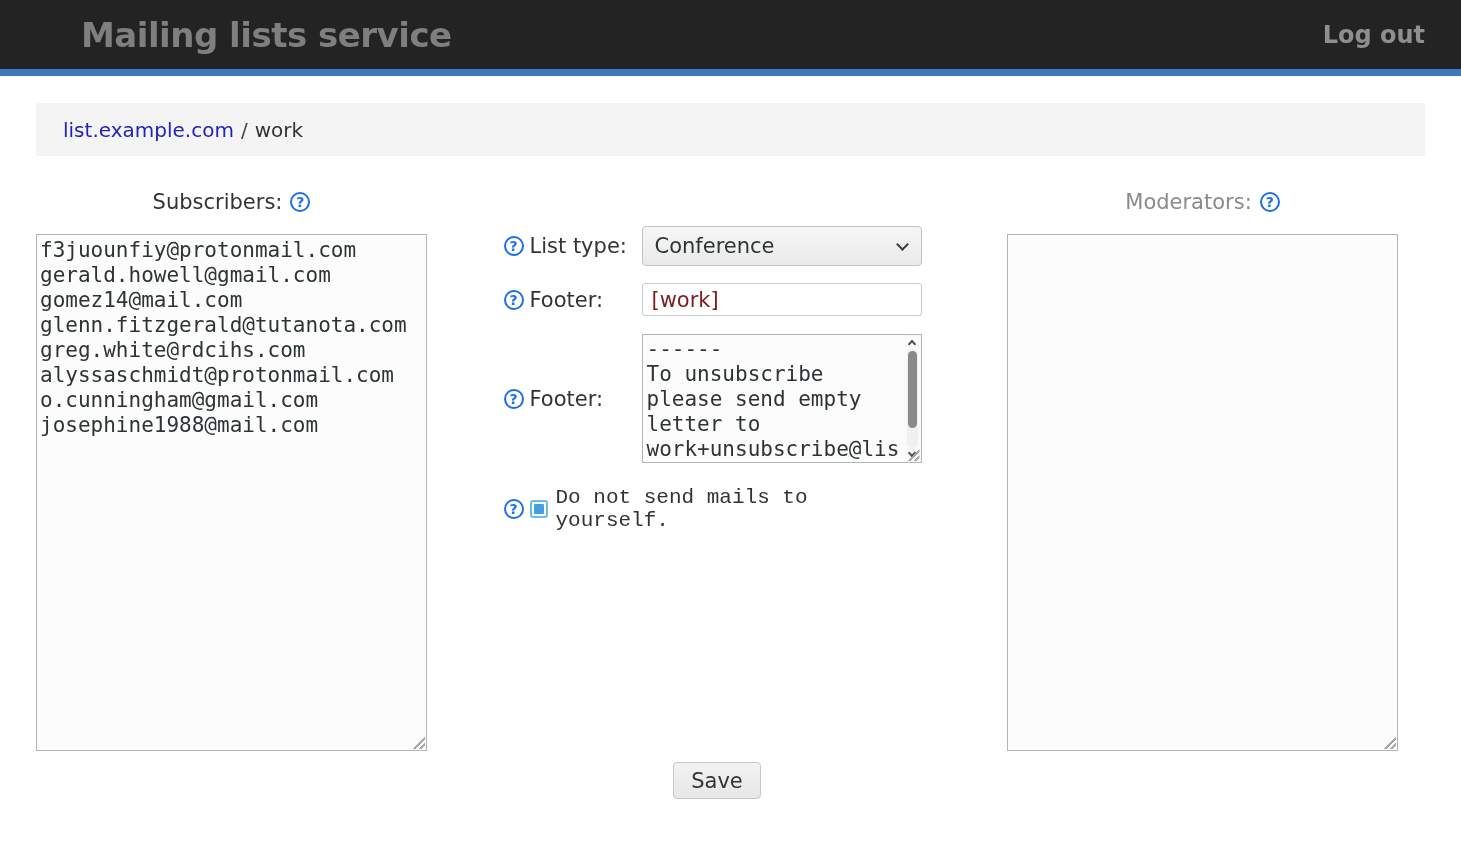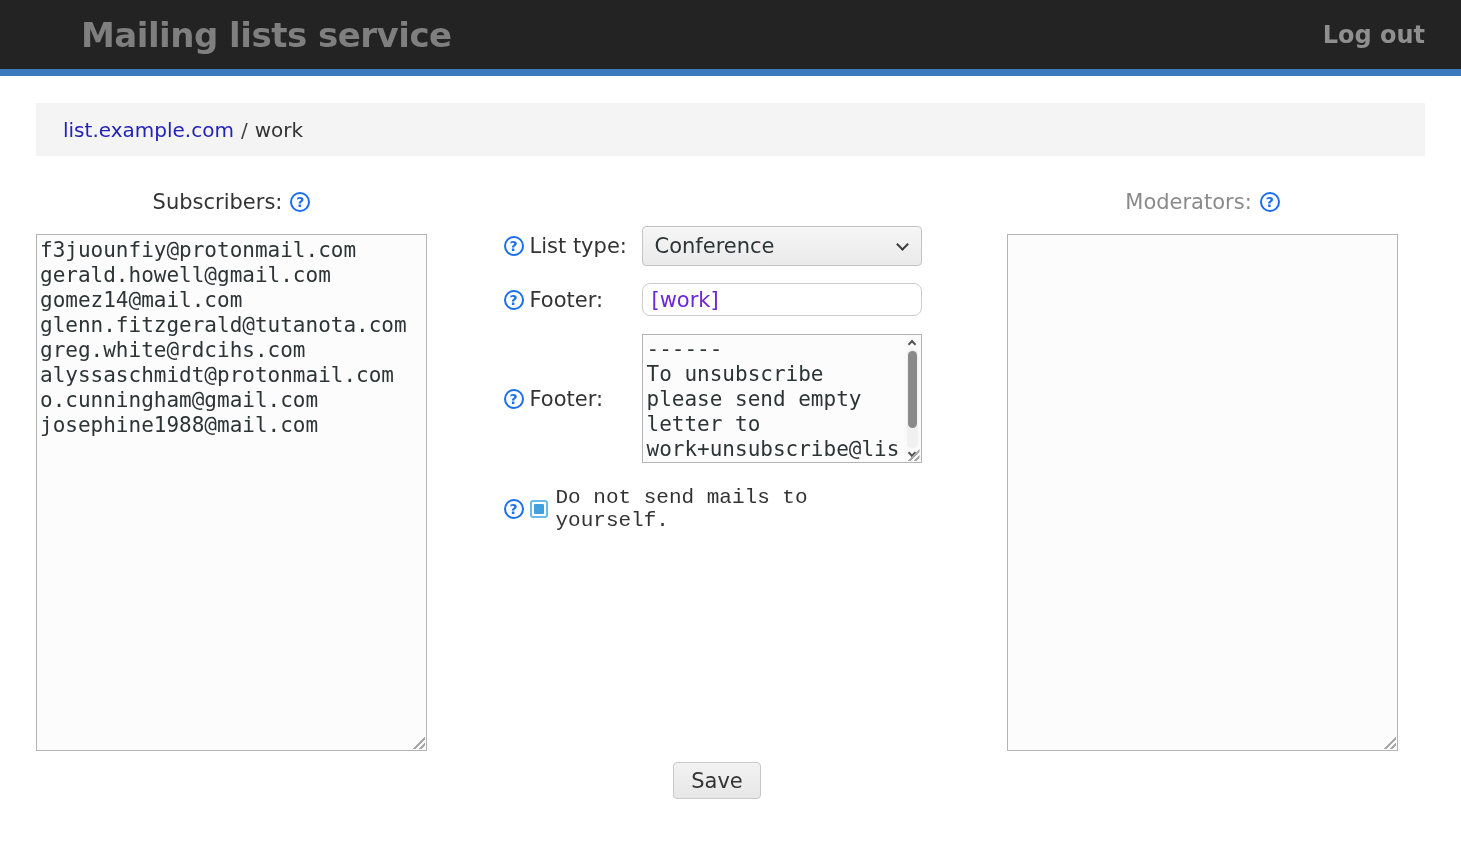--- a/index.html
+++ b/index.html
@@ -88,23 +88,23 @@
   }
   .select-chevron {
     position: absolute; right: 15px; top: 14px;
     width: 9px; height: 9px;
     border-right: 2px solid #3a3a3a; border-bottom: 2px solid #3a3a3a;
     transform: rotate(45deg); pointer-events: none;
   }
 
   input.prefix-input {
     width: 280px; height: 33px;
-    border: 1px solid #cccccc; border-radius: 8px; background: #fff;
-    font-family: "DejaVu Sans", "Liberation Sans", sans-serif;
-    font-size: 21px; color: #6d28d9; padding: 0 0 0 9px; outline: none;
+    border: 1px solid #cccccc; border-radius: 3px; background: #fff;
+    font-family: "DejaVu Sans", "Liberation Sans", sans-serif;
+    font-size: 21px; color: #7f1d1d; padding: 0 0 0 9px; outline: none;
   }
 
   .row-prefix { margin-bottom: 18px; }
   .row-footer { margin-bottom: 23px; }
 
   .footer-wrap { position: relative; width: 280px; height: 129px; }
   textarea.footer-ta {
     display: block; width: 280px; height: 129px;
     background: #fcfcfc; border: 1px solid #b4b4b4;
     font-family: "DejaVu Sans Mono", "Liberation Mono", monospace;

